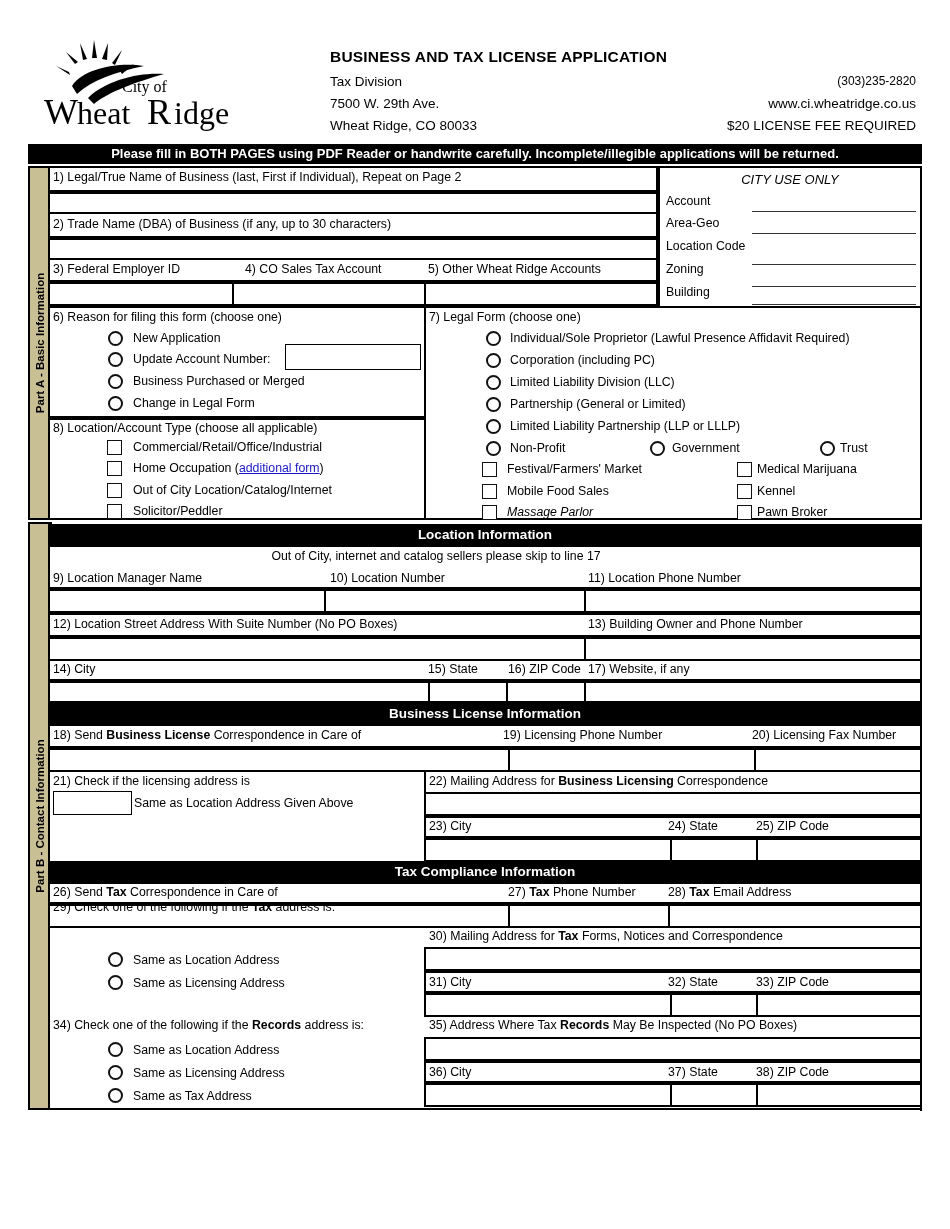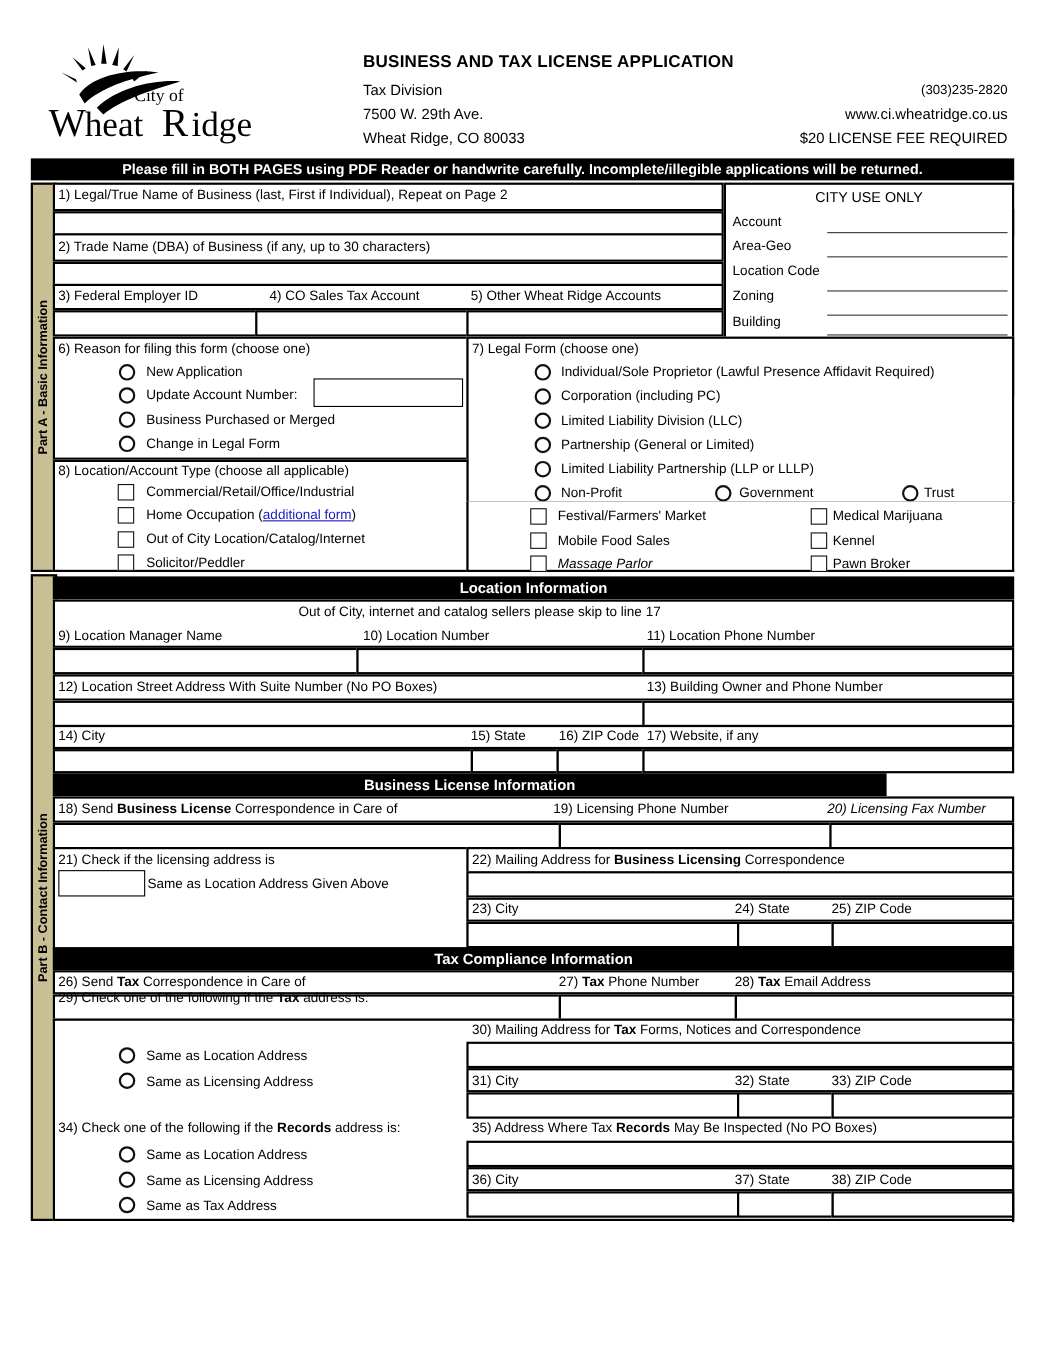--- a/index.html
+++ b/index.html
@@ -23,21 +23,21 @@
           font-size:13px;font-weight:bold;text-align:center;line-height:20px;}
 
   
   .side{position:absolute;background:#c9bf95;border:2px solid #000;box-sizing:border-box;}
   .side span{position:absolute;left:50%;top:50%;transform:translate(-50%,-50%) rotate(-90deg);
              white-space:nowrap;font-size:11.5px;font-weight:bold;}
   #sideA{left:28px;top:166px;width:24px;height:354px;}
   #sideB{left:28px;top:522px;width:24px;height:588px;}
 
   
-  .bx{position:absolute;box-sizing:border-box;border:2px solid #000;background:#fff;}
+  .bx{position:absolute;box-sizing:border-box;border:2px solid #000;background:#fff;font-style:italic;}
   .lbl{position:absolute;font-size:12.3px;white-space:nowrap;}
   .lbl b{font-weight:bold;}
   .bandblk{position:absolute;background:#000;color:#fff;font-size:13.5px;font-weight:bold;
            text-align:center;box-sizing:border-box;}
 
   
   .rad{position:absolute;width:15px;height:15px;border:2px solid #111;border-radius:50%;
        box-sizing:border-box;background:#fff;}
   .chk{position:absolute;width:15px;height:15px;border:1.6px solid #111;box-sizing:border-box;background:#fff;}
   .opt{position:absolute;font-size:12.3px;white-space:nowrap;}
@@ -203,26 +203,26 @@
   <div class="bx" style="left:48px;top:659px;width:874px;height:22px;"></div>
   <div class="lbl" style="left:53px;top:662px;">14) City</div>
   <div class="lbl" style="left:428px;top:662px;">15) State</div>
   <div class="lbl" style="left:508px;top:662px;">16) ZIP Code</div>
   <div class="lbl" style="left:588px;top:662px;">17) Website, if any</div>
   <div class="bx" style="left:48px;top:681px;width:382px;height:22px;"></div>
   <div class="bx" style="left:428px;top:681px;width:80px;height:22px;"></div>
   <div class="bx" style="left:506px;top:681px;width:80px;height:22px;"></div>
   <div class="bx" style="left:584px;top:681px;width:338px;height:22px;"></div>
 
-  <div class="bandblk" style="left:48px;top:703px;width:758px;height:21px;line-height:21px;">Business License Information</div>
+  <div class="bandblk" style="left:48px;top:703px;width:874px;height:21px;line-height:21px;">Business License Information</div>
 
   <div class="bx" style="left:48px;top:724px;width:874px;height:24px;"></div>
   <div class="lbl" style="left:53px;top:728px;"><span>18)  Send </span><b>Business License</b><span> Correspondence in Care of</span></div>
   <div class="lbl" style="left:503px;top:728px;">19) Licensing Phone Number</div>
-  <div class="lbl" style="left:752px;top:728px;font-style:italic;">20) Licensing Fax Number</div>
+  <div class="lbl" style="left:752px;top:728px;">20) Licensing Fax Number</div>
   <div class="bx" style="left:48px;top:748px;width:462px;height:24px;"></div>
   <div class="bx" style="left:508px;top:748px;width:248px;height:24px;"></div>
   <div class="bx" style="left:754px;top:748px;width:168px;height:24px;"></div>
 
   <div class="bx" style="left:48px;top:770px;width:378px;height:94px;"></div>
   <div class="lbl" style="left:53px;top:774px;">21) Check if the licensing address is</div>
   <div class="bx" style="left:53px;top:791px;width:79px;height:24px;border-width:1.6px;"></div>
   <div class="opt" style="left:134px;top:796px;">Same as Location Address Given Above</div>
 
   <div class="bx" style="left:424px;top:770px;width:498px;height:24px;"></div>

